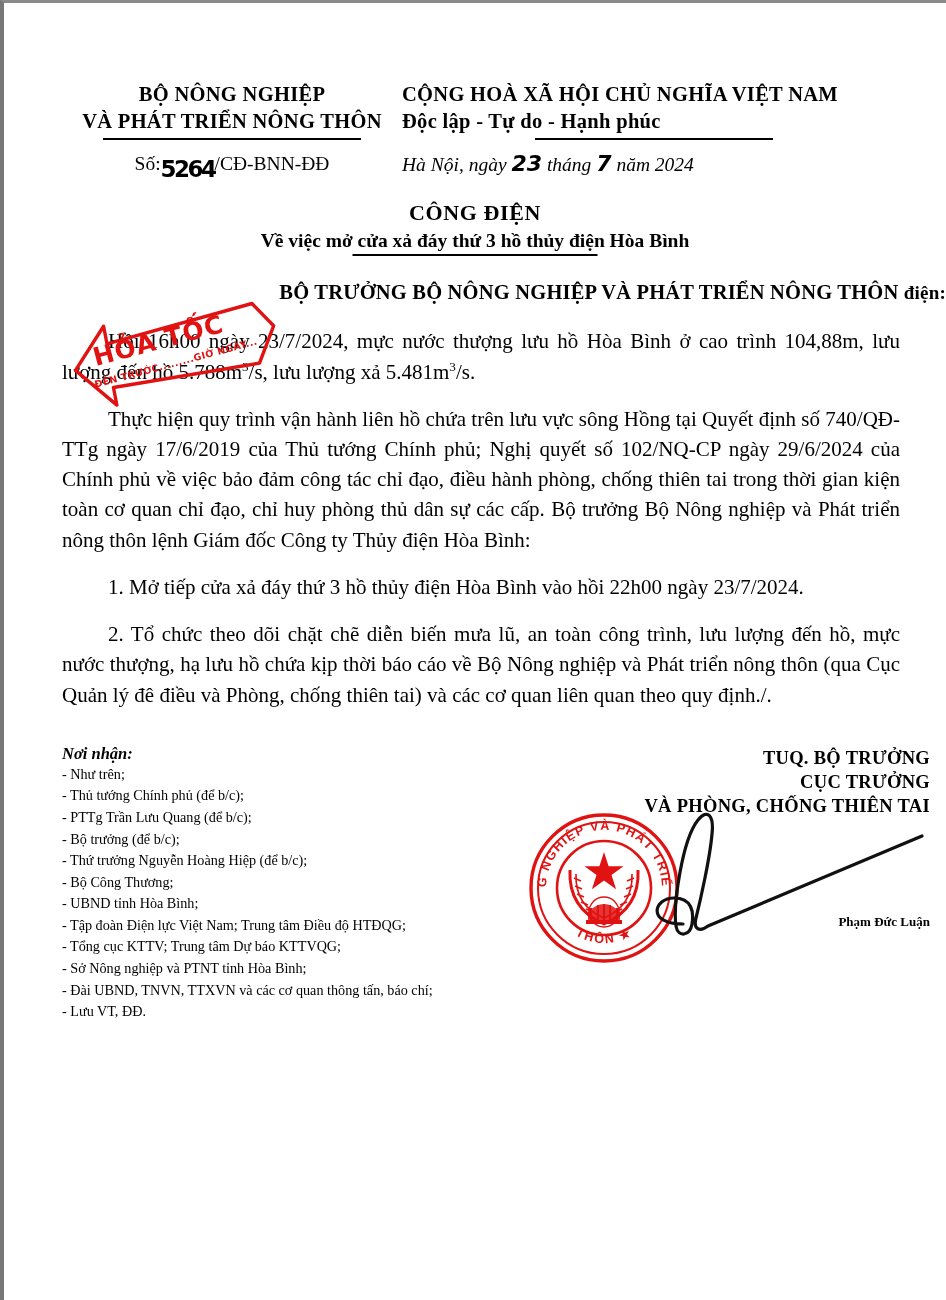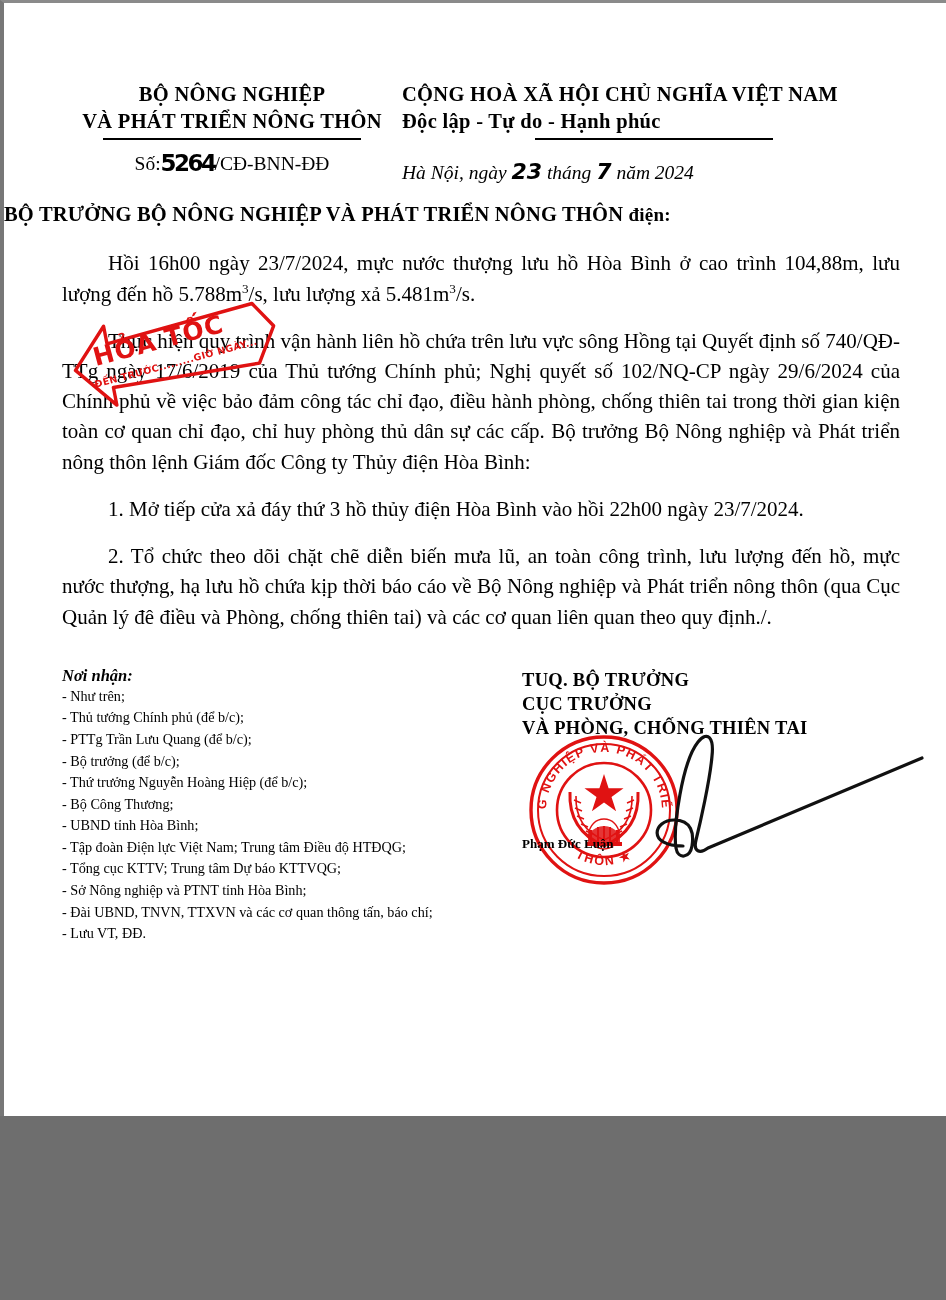--- a/index.html
+++ b/index.html
@@ -6,21 +6,21 @@
     margin: 0;
     padding: 0;
     background: #6e6e6e;
   }
   body {
     font-family: "Liberation Serif", "DejaVu Serif", serif;
   }
   .page {
     position: relative;
     width: 946px;
-    height: 1116px;
+    height: 1300px;
     background: #ffffff;
     overflow: hidden;
     border-top: 3px solid #8a8a8a;
     border-left: 4px solid #777777;
     box-sizing: border-box;
   }
 
   
   .header {
     display: flex;
@@ -54,26 +54,26 @@
     font-size: 19.5px;
     margin-top: 9px;
     white-space: nowrap;
   }
   .handnum {
     font-family: "DejaVu Sans", sans-serif;
     font-weight: bold;
     font-size: 23px;
     letter-spacing: -2.5px;
     position: relative;
-    top: 1px;
+    top: 7px;
   }
   .hdr-date {
     font-style: italic;
     font-size: 19.5px;
-    margin-top: 19px;
+    margin-top: 11px;
     white-space: nowrap;
   }
   .handdate {
     font-family: "DejaVu Sans", sans-serif;
     font-weight: bold;
     font-style: italic;
     font-size: 22px;
   }
 
   
@@ -97,24 +97,24 @@
     content: "";
     position: absolute;
     left: 50%;
     transform: translateX(-50%);
     bottom: -4px;
     width: 245px;
     height: 2.4px;
     background: #000;
   }
   .addressee-line {
-    text-align: left;
+    text-align: right;
     font-weight: bold;
     font-size: 20.5px;
-    margin-top: 19px;
+    margin-top: 29px;
     letter-spacing: .2px;
   }
   .addressee-line .normal {
     font-weight: bold;
     font-size: 19px;
   }
 
   
   .urgent-stamp {
     position: absolute;
@@ -181,21 +181,21 @@
     font-style: italic;
     font-size: 16.5px;
   }
   .recip-item {
     font-size: 14.2px;
     line-height: 1.52;
     white-space: nowrap;
   }
   .sign-block {
     flex: 1;
-    text-align: left;
+    text-align: right;
     position: relative;
     padding-top: 2px;
   }
   .sign-line {
     font-weight: bold;
     font-size: 18.5px;
     line-height: 1.3;
     letter-spacing: .3px;
     position: relative;
     z-index: 3;
@@ -240,20 +240,24 @@
       <div class="hdr-so"><span>Số:</span><span class="handnum">5264</span><span>/CĐ-BNN-ĐĐ</span></div>
     </div>
     <div class="hdr-right">
       <div class="hdr-line1">CỘNG HOÀ XÃ HỘI CHỦ NGHĨA VIỆT NAM</div>
       <div class="hdr-line1">Độc lập - Tự do - Hạnh phúc</div>
       <div class="rule rule-right"></div>
       <div class="hdr-date"><span>Hà Nội, ngày</span> <span class="handdate">23</span> <span>tháng</span> <span class="handdate">7</span> <span>năm 2024</span></div>
     </div>
   </div>
 
+  <div class="title-block">
+    <div class="doc-type">CÔNG ĐIỆN</div>
+    <div class="doc-subject">Về việc mở cửa xả đáy thứ 3 hồ thủy điện Hòa Bình</div>
+  </div>
   <div class="addressee-line"><span>BỘ TRƯỞNG BỘ NÔNG NGHIỆP VÀ PHÁT TRIỂN NÔNG THÔN</span> <span class="normal">điện:</span></div>
 
   <div class="urgent-stamp">
     <svg width="215" height="96" viewBox="0 0 215 96">
       <polygon points="6,46 42,8 42,26 192,14 209,40 188,74 40,70 40,88" fill="none" stroke="#e01212" stroke-width="3.4" stroke-linejoin="round"></polygon>
     </svg>
     <div class="st-txt1">HỎA TỐC</div>
     <div class="st-txt2">ĐẾN TRƯỚC.........GIỜ NGÀY...</div>
   </div>
 

